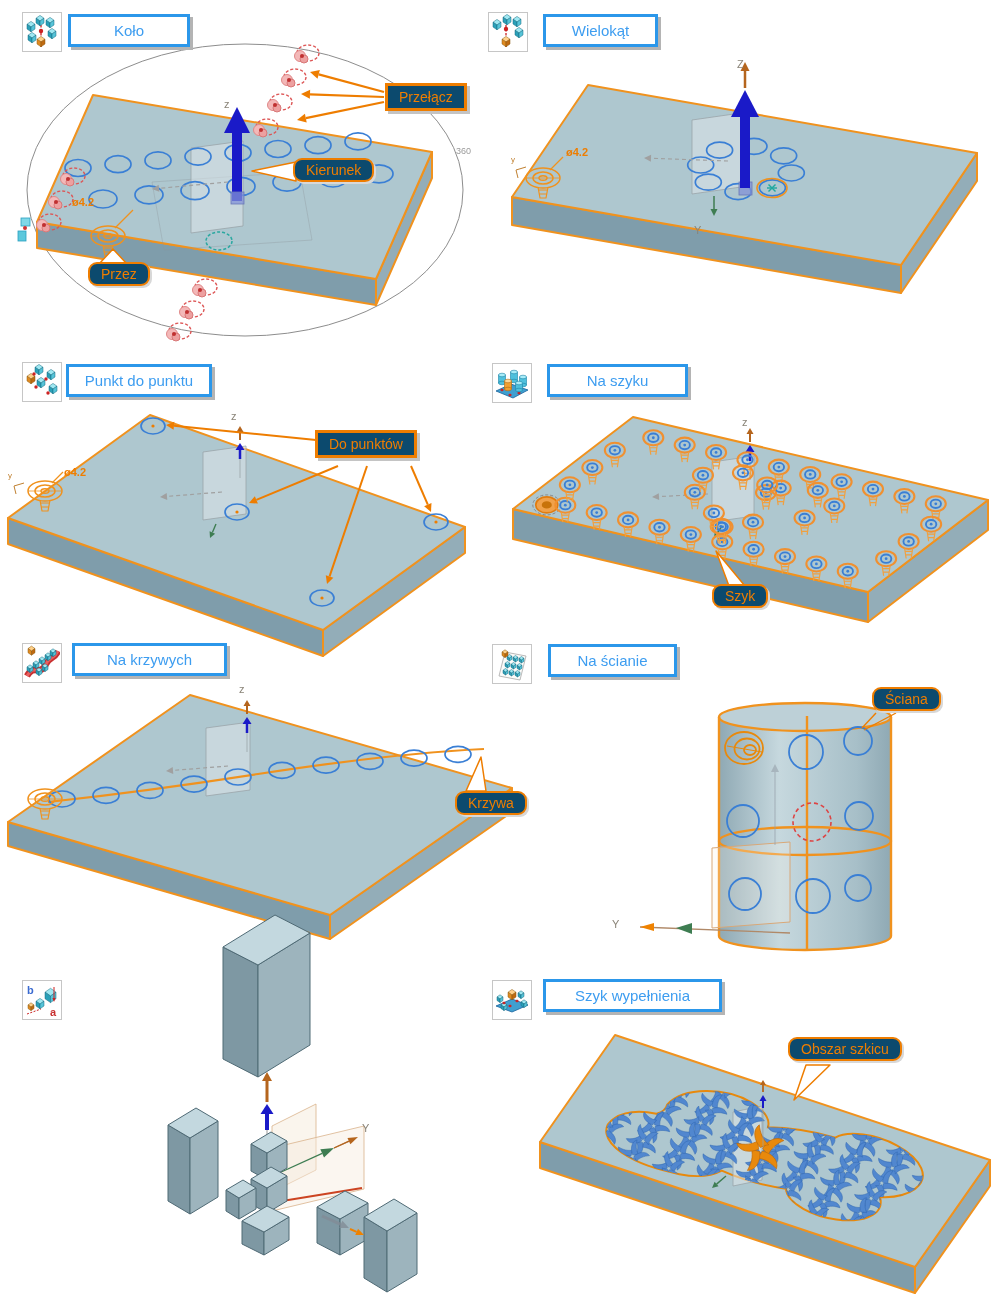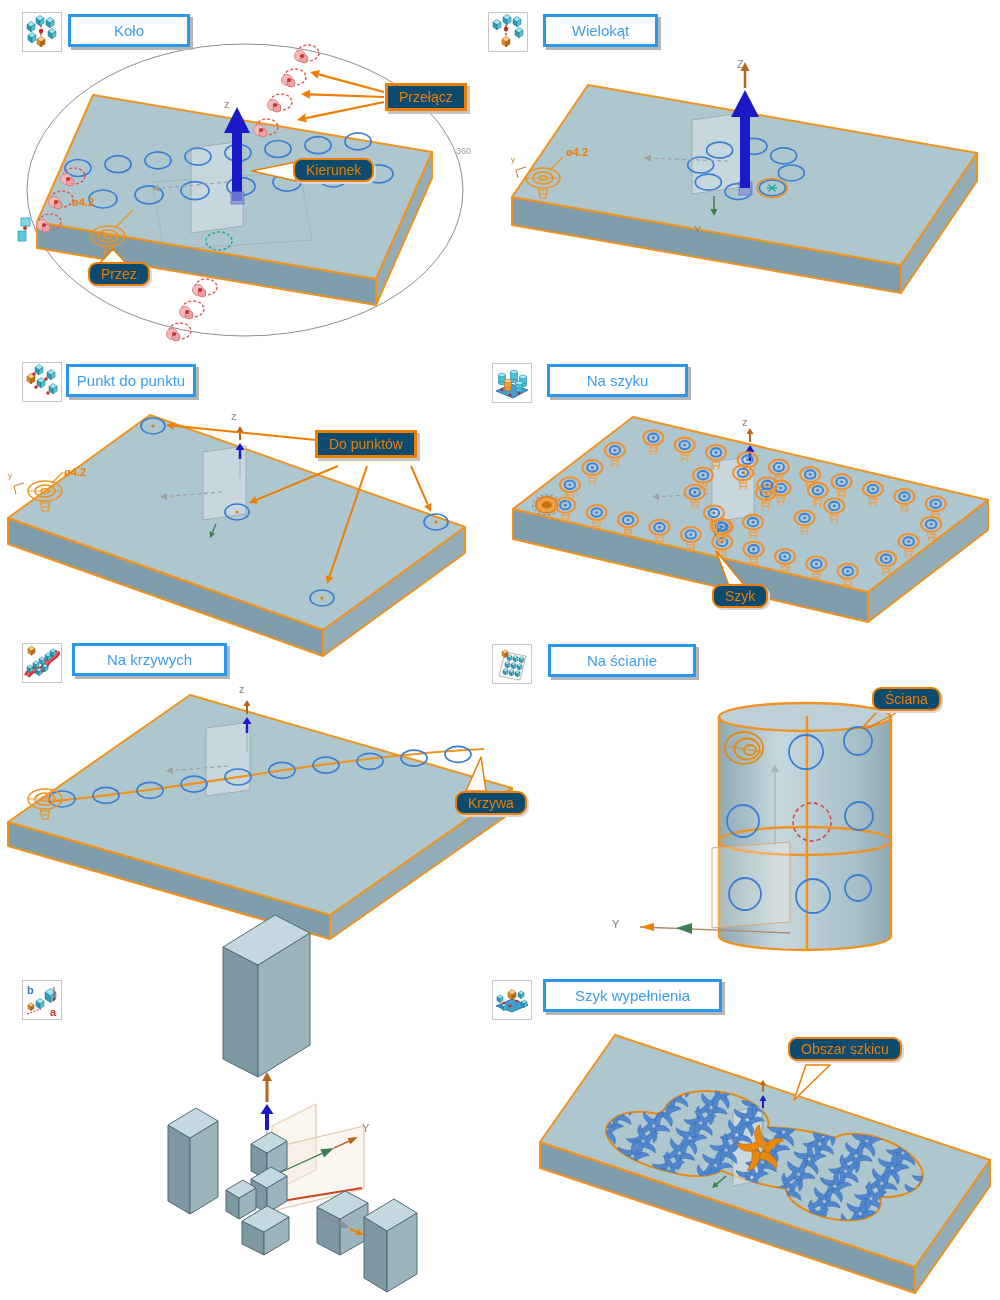--- a/index.html
+++ b/index.html
@@ -817,24 +817,24 @@
           <polygon points="4,0 4,4.8 8,2 8,-2.8" fill="#c06a10" stroke="#8a5a10" stroke-width="0.5"></polygon>
         </g>
         <polygon points="16,22.6 18,24 16,25.4 14,24" fill="#cc2222"></polygon>
         <polygon points="10,19.6 12,21 10,22.4 8,21" fill="#cc2222"></polygon>
         <polygon points="23,17.6 25,19 23,20.4 21,19" fill="#cc2222"></polygon>
       </svg>
     </div>
 
   <div class="hdr" style="left:68px;top:14px;width:122px">Koło</div>
   <div class="hdr" style="left:543px;top:14px;width:115px">Wielokąt</div>
-  <div class="hdr" style="left:66px;top:364px;width:130px">Punkt do punktu</div>
+  <div class="hdr" style="left:66px;top:364px;width:146px">Punkt do punktu</div>
   <div class="hdr" style="left:547px;top:364px;width:141px">Na szyku</div>
   <div class="hdr" style="left:72px;top:643px;width:155px">Na krzywych</div>
-  <div class="hdr" style="left:548px;top:644px;width:148px">Na ścianie</div>
+  <div class="hdr" style="left:548px;top:644px;width:129px">Na ścianie</div>
   <div class="hdr" style="left:543px;top:979px;width:179px">Szyk wypełnienia</div>
 
   <div class="ann rect" style="left:385px;top:83px">Przełącz</div>
   <div class="ann round" style="left:293px;top:158px">Kierunek</div>
   <div class="ann round" style="left:88px;top:262px">Przez</div>
   <div class="ann rect" style="left:315px;top:430px">Do punktów</div>
   <div class="ann round" style="left:712px;top:584px">Szyk</div>
   <div class="ann round" style="left:455px;top:791px">Krzywa</div>
   <div class="ann round" style="left:872px;top:687px">Ściana</div>
   <div class="ann round" style="left:788px;top:1037px">Obszar szkicu</div>

